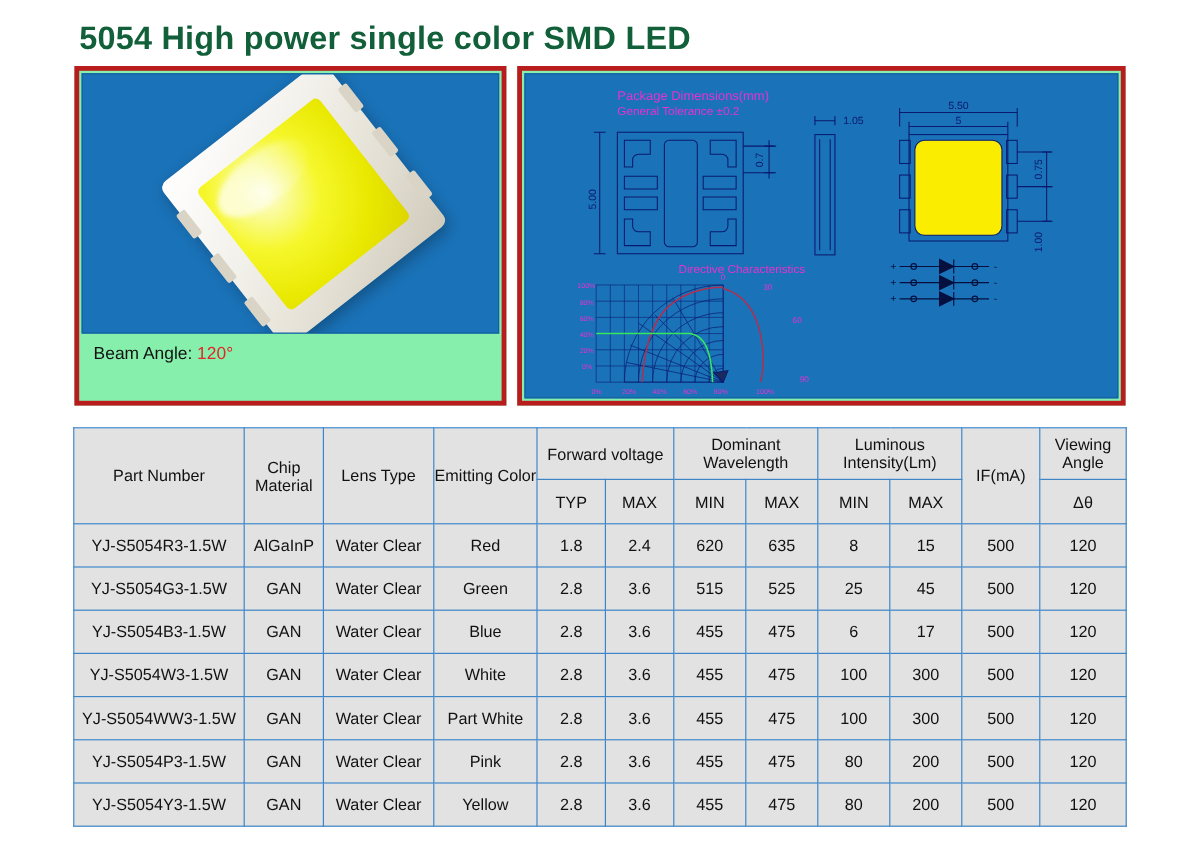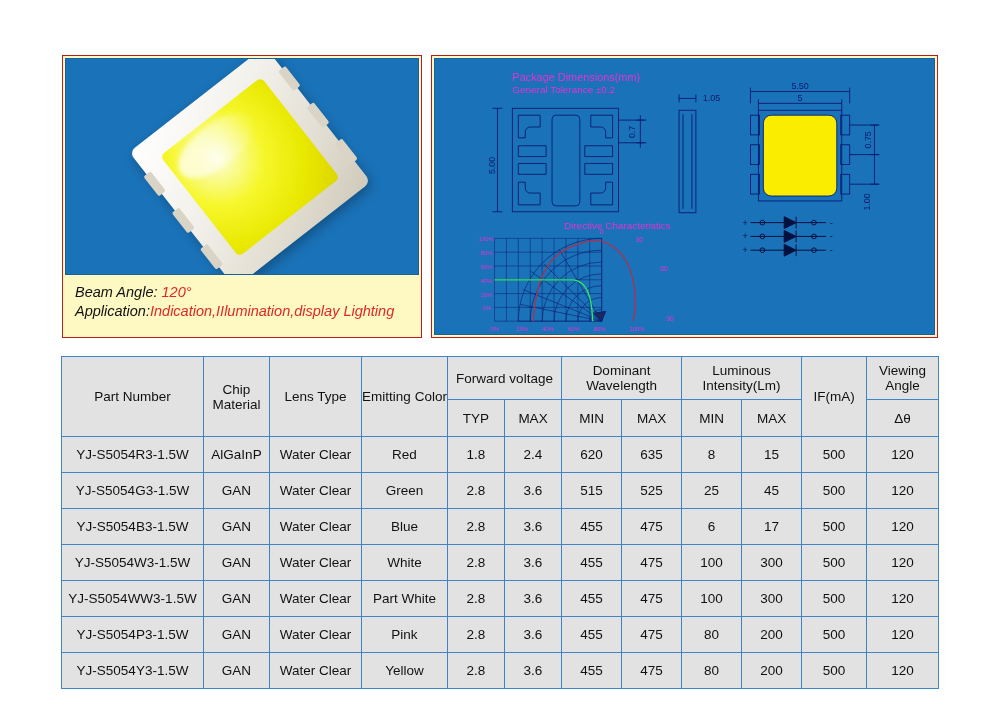--- a/index.html
+++ b/index.html
@@ -15,22 +15,22 @@
   
   .title{
     position:absolute;left:66px;top:17px;
     font-size:27px;font-weight:bold;color:#12603a;
     letter-spacing:0.2px;white-space:nowrap;
   }
 
   
   .panel{
     position:absolute;
-    background:#fef9c3;
-    border:1px solid #b91c1c;
+    background:#86efac;
+    border:4px solid #b91c1c;
     box-sizing:border-box;
   }
   .panel-left{left:62px;top:55px;width:360px;height:283px;}
   .panel-right{left:431px;top:55px;width:507px;height:283px;}
 
   .photo-area{
     position:absolute;left:2px;top:2px;right:2px;height:217px;
     background:#1a72b8;
     border:1px solid #14619d;
     box-sizing:border-box;
@@ -75,21 +75,21 @@
   .pad-l3{left:-4px;top:70%;width:9px;height:15%;}
 
   
   .caption{
     position:absolute;left:0;top:221px;width:100%;
     padding:6px 12px 0 12px;
     box-sizing:border-box;
     font-size:14.5px;line-height:19px;color:#111;
   }
   .cap-red{color:#e02828;}
-  .cap-line{white-space:nowrap;font-style:italic;}
+  .cap-line{white-space:nowrap;}
 
   
   .diagram-svg{position:absolute;left:0;top:0;width:100%;height:100%;}
 
   
   .spec-table{
     position:absolute;left:61px;top:356px;
     width:877px;
     border-collapse:collapse;
     table-layout:fixed;
@@ -117,43 +117,41 @@
   .cell-white{background:#ffffff;}
   .cell-pink{background:#f09aa8;}
   .cell-yellow{background:#fbed00;}
   .pn{font-size:13.5px;}
 </style>
 </head>
 <body>
 
 <div class="page">
 
+  <div class="title">5054 High power single color SMD LED</div>
 
   <div class="panel panel-left">
     <div class="photo-area">
       <div class="led-pkg">
         <div class="led-body"></div>
         <div class="led-pad pad-l1"></div>
         <div class="led-pad pad-l2"></div>
         <div class="led-pad pad-l3"></div>
         <div class="led-pad pad-r1"></div>
         <div class="led-pad pad-r2"></div>
         <div class="led-pad pad-r3"></div>
         <div class="led-phos"></div>
         <div class="led-gloss"></div>
       </div>
     </div>
 
     <div class="caption">
       <div class="cap-line">
         <span>Beam Angle:</span>
         <span class="cap-red">120°</span>
-      </div>
-      <div class="cap-line">
-        <span>Application:</span><span class="cap-red">Indication,IIlumination,display Lighting</span>
       </div>
     </div>
   </div>
 
   <div class="panel panel-right">
     <div class="diagram-area">
       <svg class="diagram-svg" viewBox="0 0 503 279" preserveAspectRatio="none">
         <g fill="none" stroke="#0a1a6e" stroke-width="0.9">
 
           <text x="78" y="22" fill="#e832d0" stroke="none" font-family="Liberation Sans, sans-serif" font-size="11">Package Dimensions(mm)</text>

